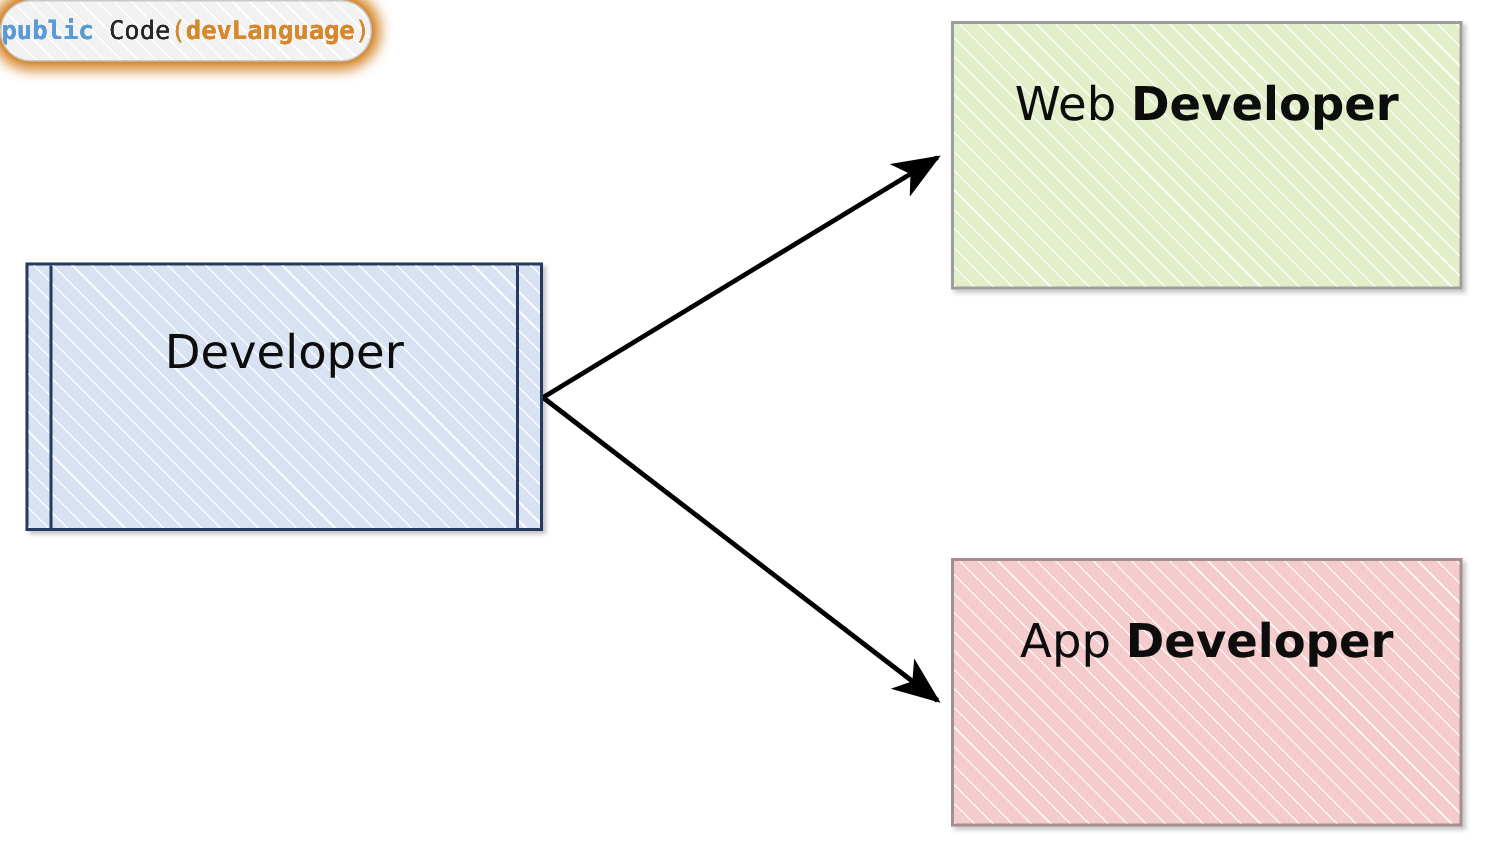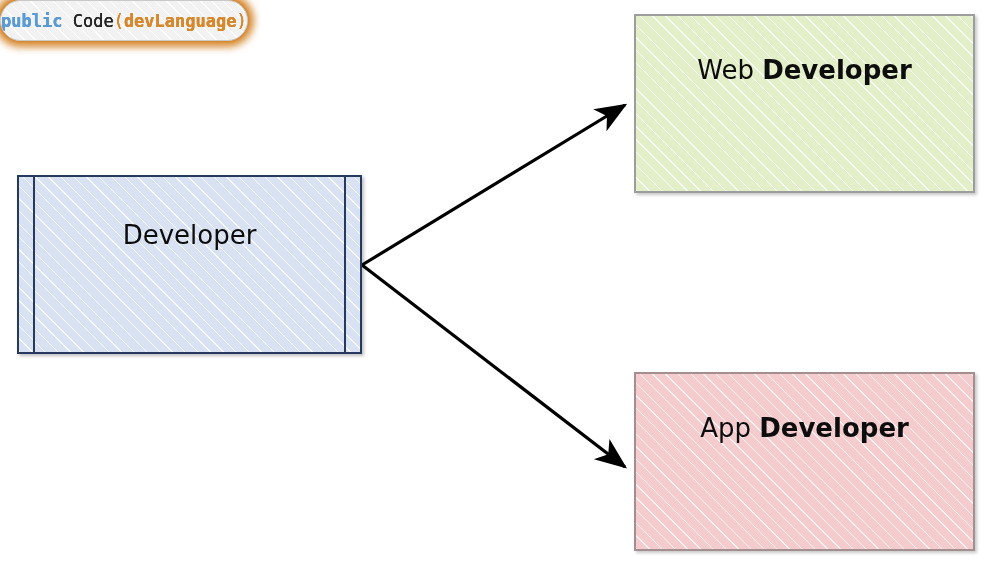--- a/index.html
+++ b/index.html
@@ -37,21 +37,21 @@
   .node-pink{left:634px;top:372px;width:341px;height:179px;
     border:2px solid #a38e90;background:#f4ccce;
     box-shadow:2px 2px 3px rgba(0,0,0,.22);}
   .node-pink .hatch{
     background-image:repeating-linear-gradient(45deg,
       rgba(255,255,255,.75) 0px,rgba(255,255,255,.75) 1px,
       rgba(255,255,255,0) 1px,rgba(255,255,255,0) 9px);}
 
   
   .title{position:absolute;left:0;right:0;text-align:center;
-    color:#0d0d0d;font-size:26px;line-height:32px;
+    color:#0d0d0d;font-size:31px;line-height:32px;
     font-family:"DejaVu Sans",sans-serif;font-weight:400;
     white-space:nowrap;}
   .title .b{font-weight:700;}
   .node-blue .title{top:42px;}
   .node-green .title{top:38px;}
   .node-pink .title{top:38px;}
 
   
   .pill{position:absolute;box-sizing:border-box;
     height:41px;border-radius:21px;

